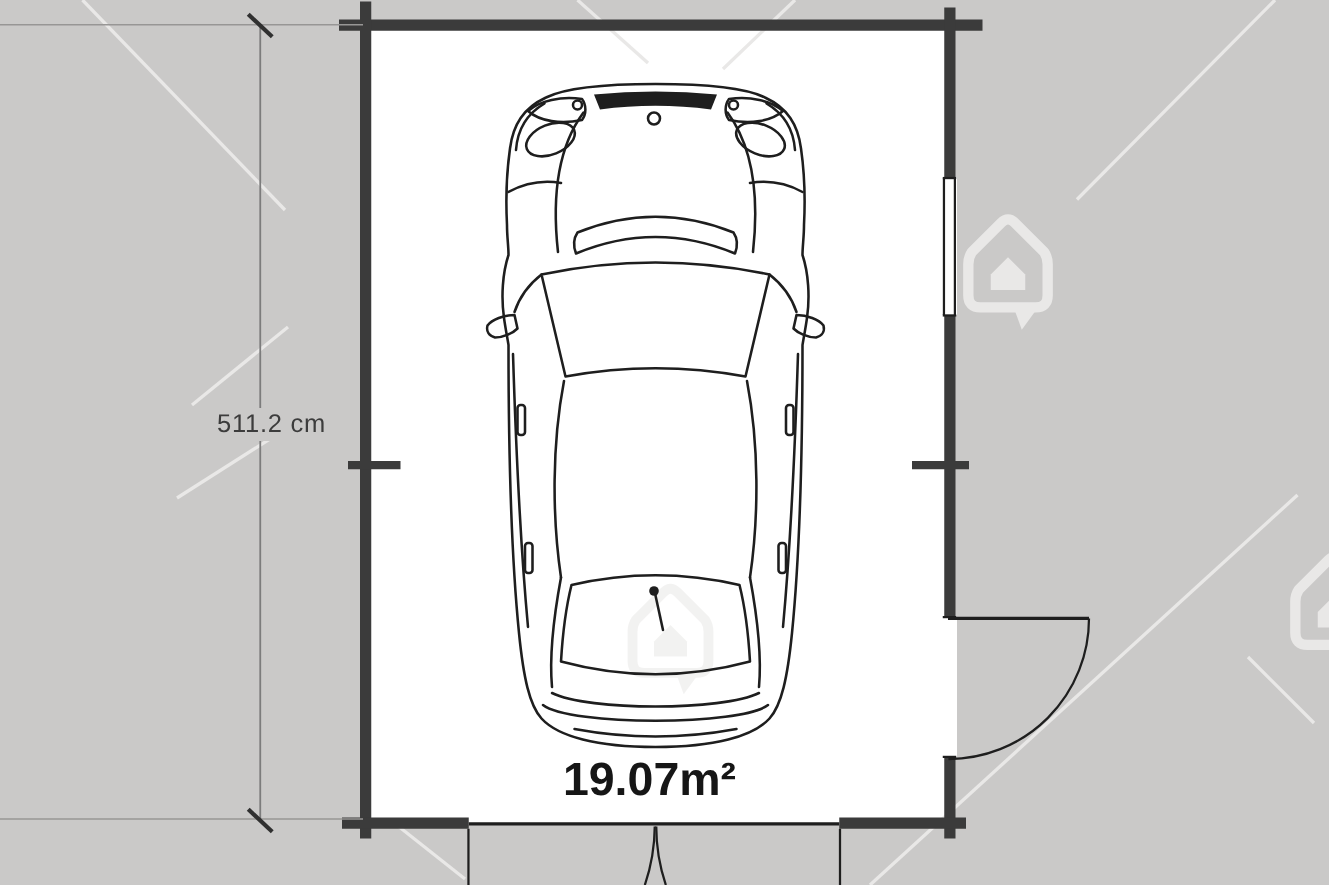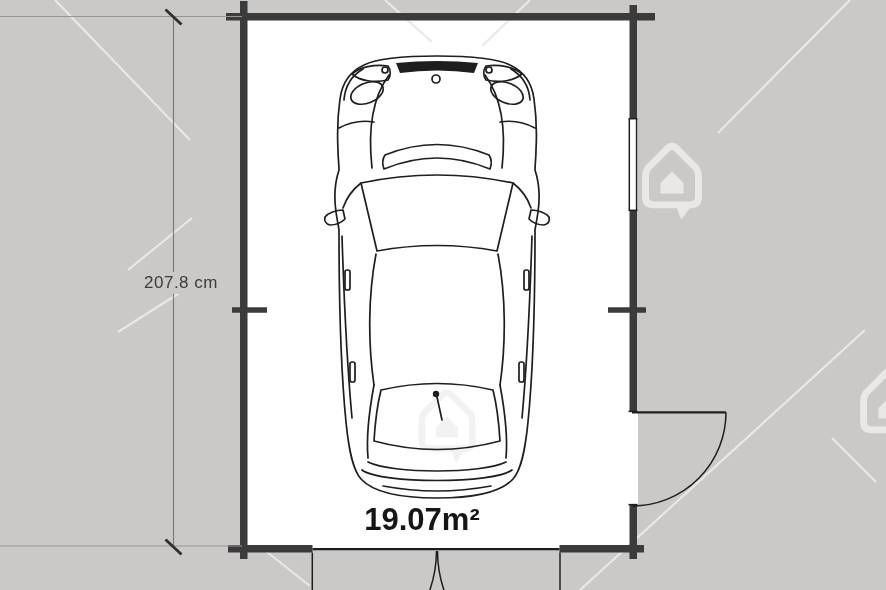--- a/index.html
+++ b/index.html
@@ -24,21 +24,21 @@
   .wm{stroke:var(--c-watermark);stroke-width:2.2;fill:none;}
   .wm-outline{stroke:var(--c-watermark);stroke-width:6;fill:none;stroke-linejoin:round;}
   .wm-fill{fill:var(--c-watermark);stroke:none;}
 
   .dim-label{
     position:absolute; top:272px; left:181px; transform:translateX(-50%);
     font-size:17px; color:var(--c-dim-text); background:var(--c-background);
     padding:1px 4px; white-space:nowrap; letter-spacing:0.5px;
   }
   .area-label{
-    position:absolute; top:502px; left:422px; transform:translateX(-50%);
+    position:absolute; top:502px; left:433px; transform:translateX(-50%);
     font-size:31px; font-weight:700; color:var(--c-area-text); white-space:nowrap;
   }
 </style>
 </head>
 <body>
 
 <div class="stage">
   <svg width="886" height="590" viewBox="0 0 886 590">
     <defs>
       <pattern id="hatch" width="4" height="4" patternUnits="userSpaceOnUse" patternTransform="rotate(55)">
@@ -154,15 +154,15 @@
       <circle class="carfill" cx="436" cy="394" r="3.2"></circle>
       <path class="car" d="M 437,397 L 442,420" stroke-width="1.3"></path>
       <path class="car" d="M 374,385 C 369,412 366,436 368,458"></path>
       <path class="car" d="M 500,385 C 505,412 508,436 506,458"></path>
       <path class="car" d="M 368,462 C 392,474 482,474 506,462"></path>
       <path class="car" d="M 362,470 C 380,484 494,484 512,470"></path>
       <path class="car" d="M 383,486 Q 437,496 491,486"></path>
     </g>
   </svg>
 
-  <div class="dim-label">207.8 cm</div>
+  <div class="dim-label">511.2 cm</div>
   <div class="area-label">19.07m²</div>
 </div>
 
 </body></html>

